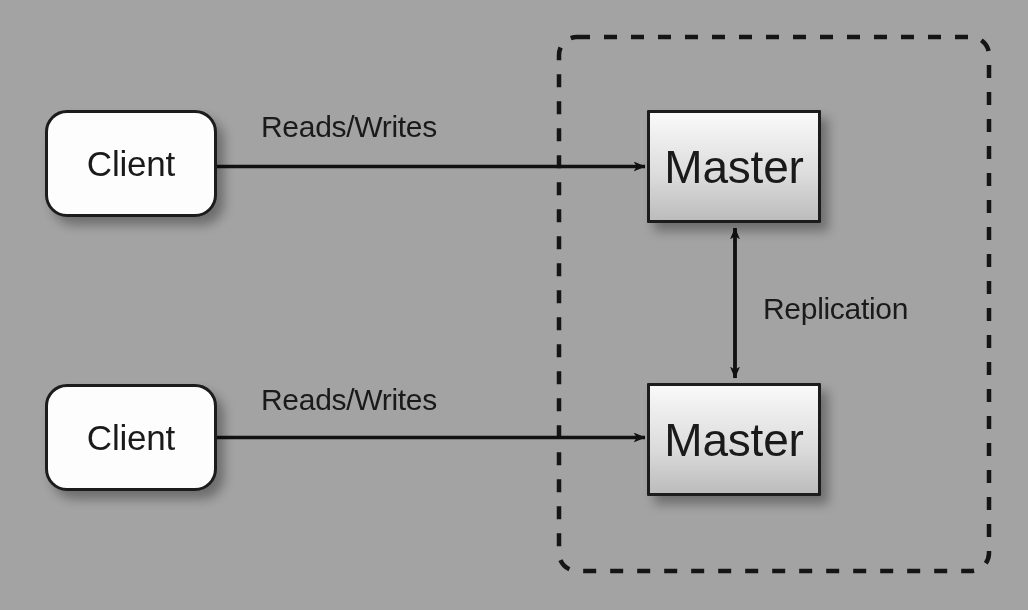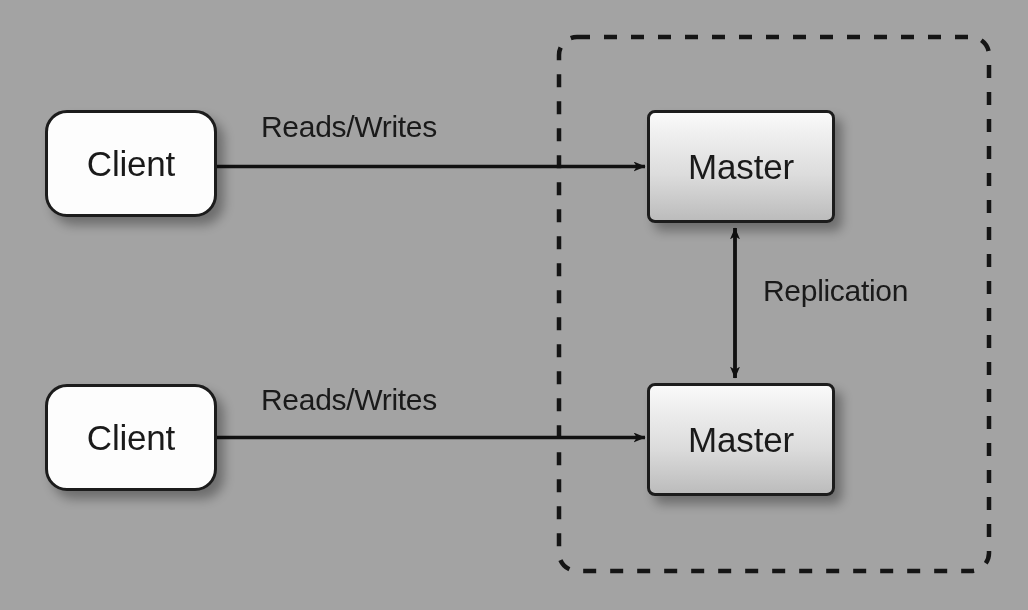--- a/index.html
+++ b/index.html
@@ -43,26 +43,26 @@
     width: 172px;
     height: 107px;
     background: #fdfdfd;
     border: 3px solid #1c1c1c;
     border-radius: 22px;
     font-size: 35px;
     box-shadow: 7px 8px 11px rgba(0,0,0,0.33);
   }
 
   .master-node {
-    width: 188px;
+    width: 174px;
     height: 113px;
     background: linear-gradient(to bottom, #fafafa 0%, #f0f0f0 18%, #dcdcdc 58%, #c2c2c2 92%, #bcbcbc 100%);
     border: 3px solid #1c1c1c;
-    border-radius: 8px;
-    font-size: 35px;
+    border-radius: 1px;
+    font-size: 46px;
     box-shadow: 7px 8px 11px rgba(0,0,0,0.33);
   }
 
   .node-label {
     line-height: 1;
     user-select: none;
   }
 
   
   .edge-label {
@@ -70,21 +70,21 @@
     font-size: 30px;
     color: #1a1a1a;
     white-space: nowrap;
     letter-spacing: -0.3px;
     line-height: 1;
     user-select: none;
   }
 
   #label-reads-writes-top  { left: 261px; top: 112px; }
   #label-reads-writes-bot  { left: 261px; top: 385px; }
-  #label-replication       { left: 763px; top: 276px; }
+  #label-replication       { left: 763px; top: 294px; }
 </style>
 </head>
 <body>
 
 <div id="canvas">
 
   <svg id="vector-layer" viewBox="0 0 1028 610">
     <defs>
       <marker id="arrow-right" markerWidth="13" markerHeight="13" refX="11.4" refY="5" orient="auto" markerUnits="userSpaceOnUse">
         <path d="M0,0 L12,5 L0,10 L3.2,5 Z" fill="#111111"></path>

